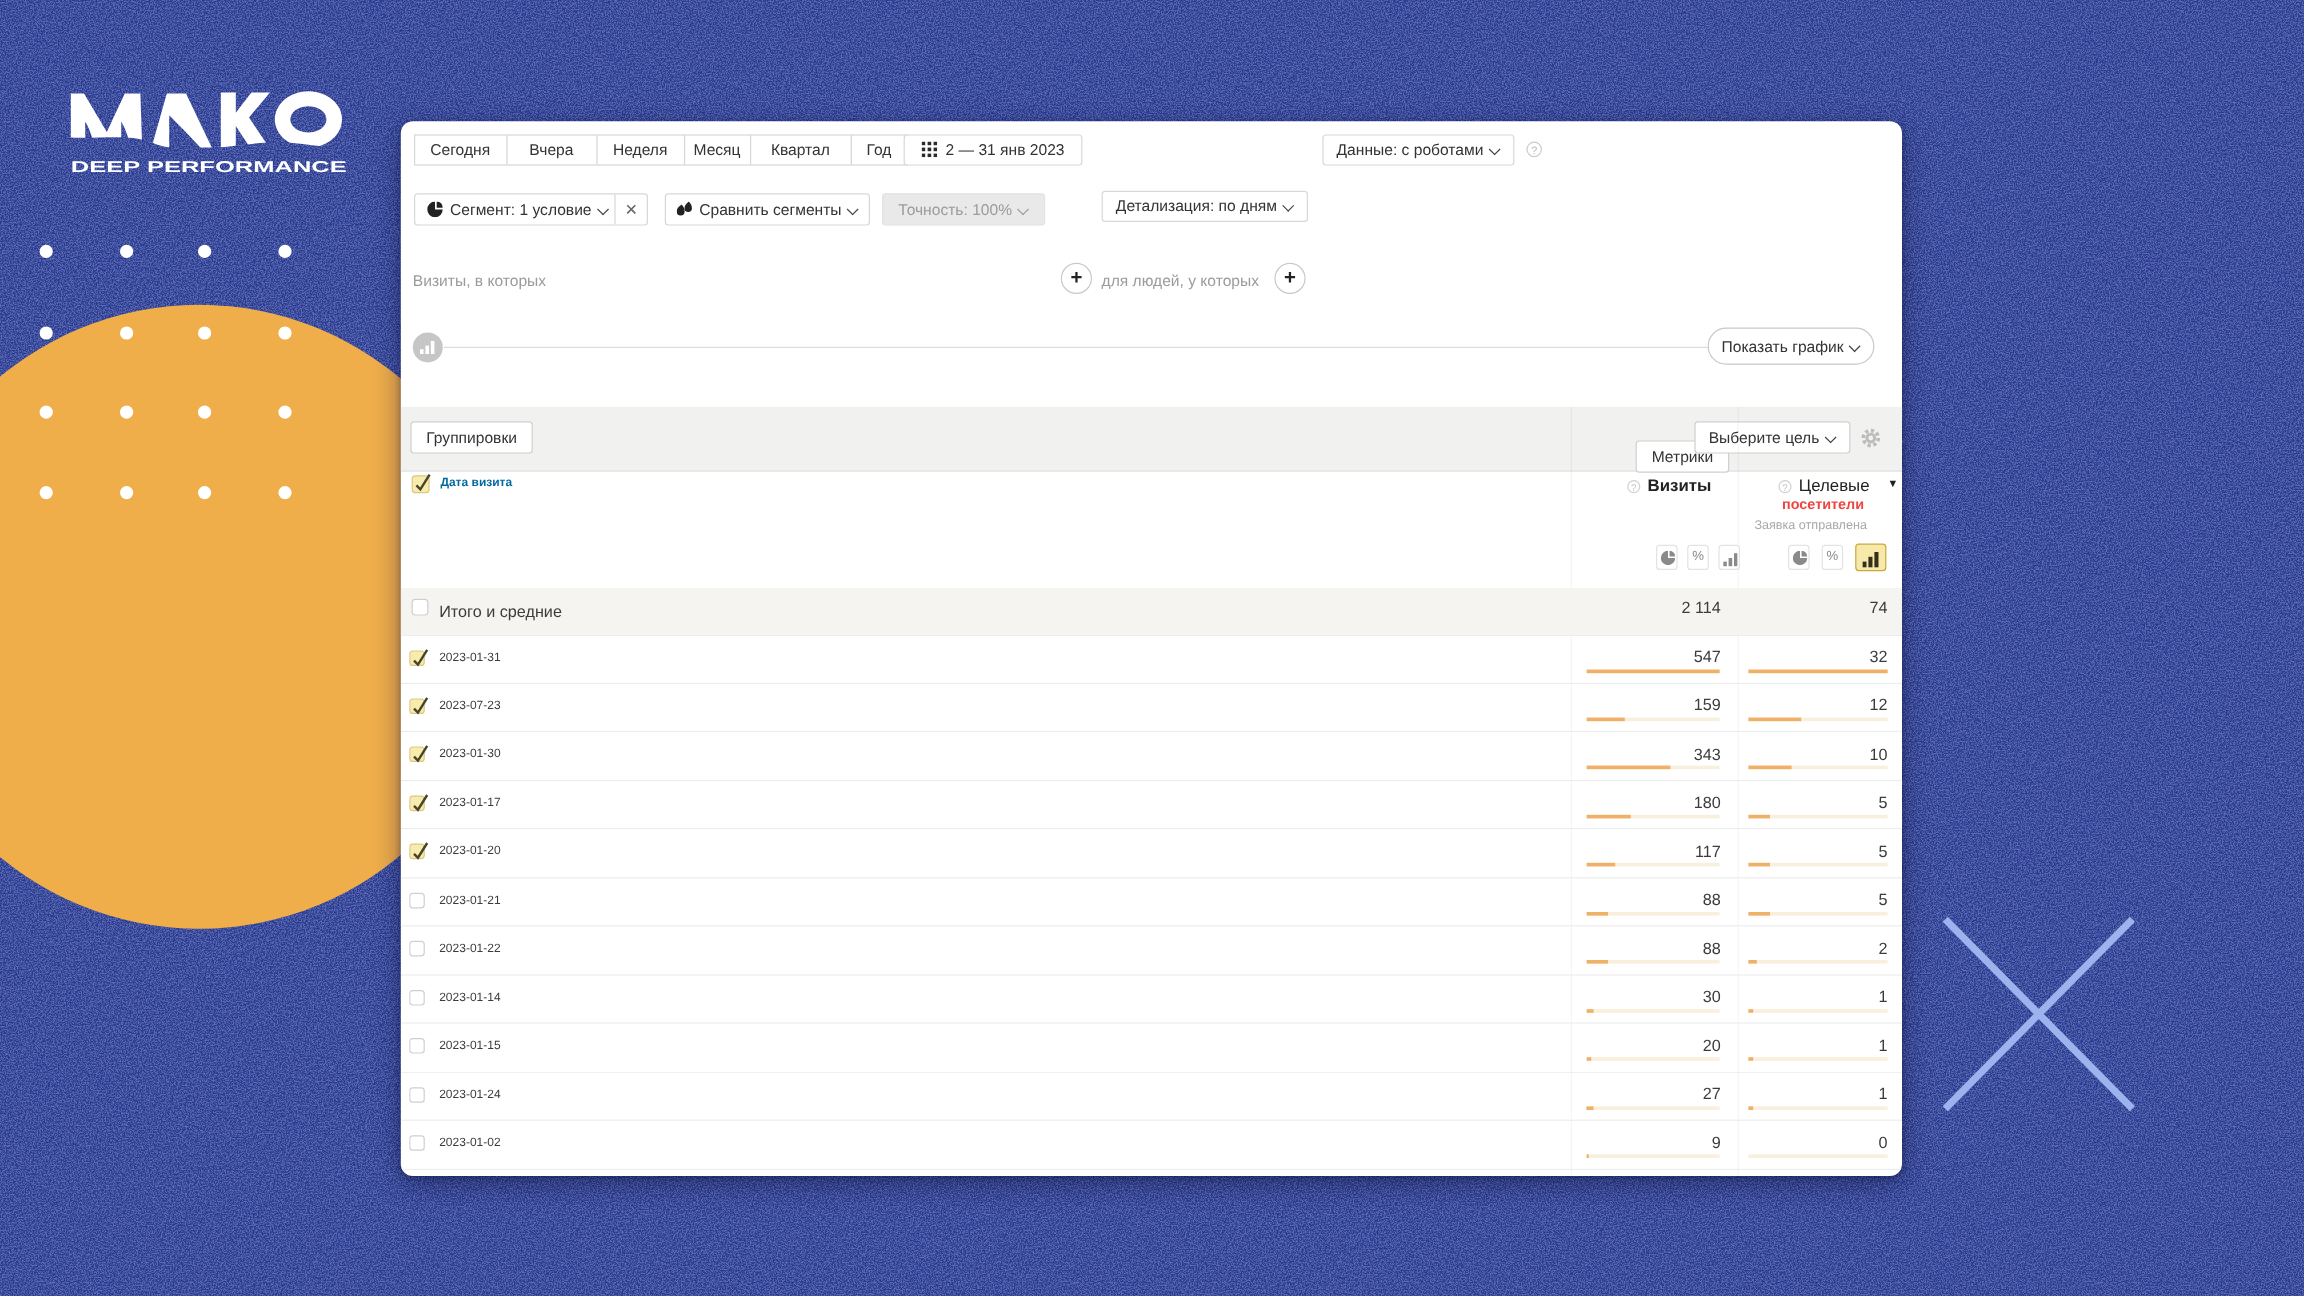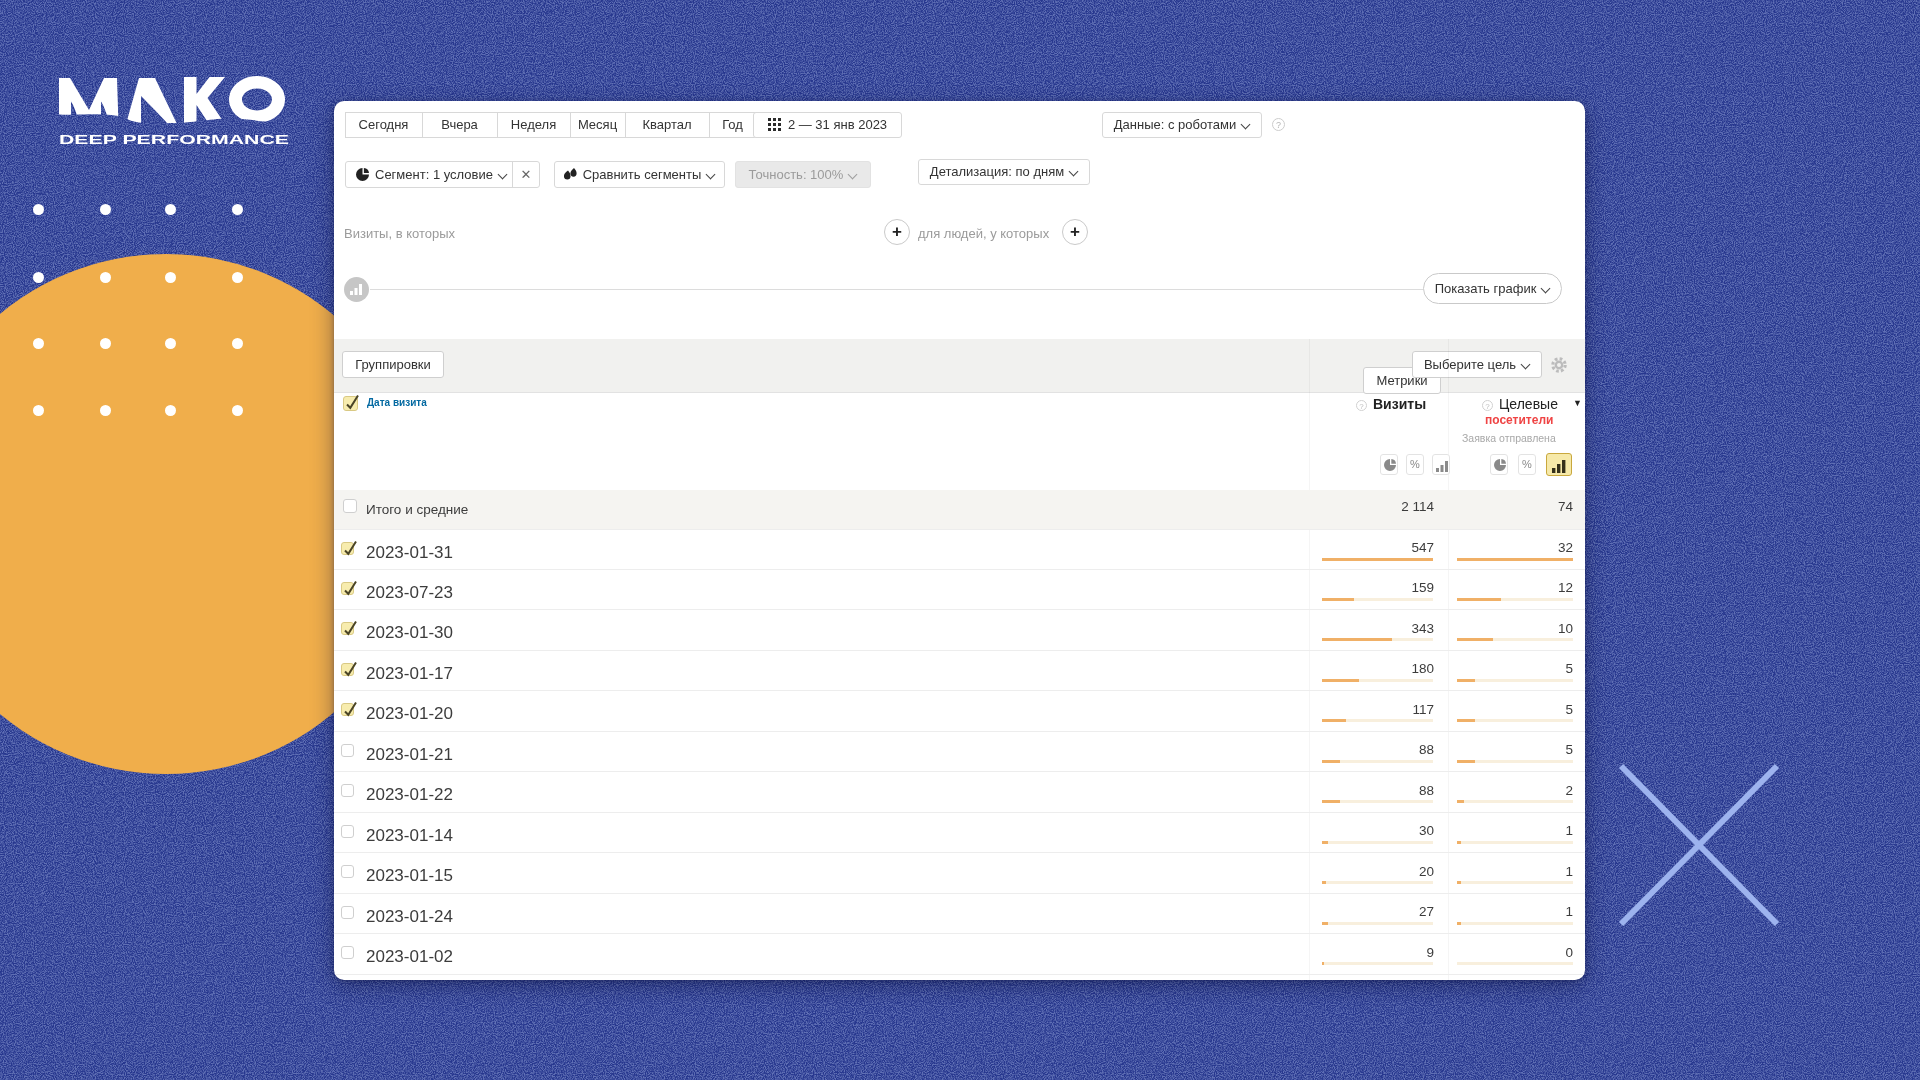--- a/index.html
+++ b/index.html
@@ -28,21 +28,21 @@
   .plusc{position:absolute;width:26px;height:26px;border:1px solid #c9c9c9;border-radius:50%;
        background:#fff;color:#222;font-size:17px;line-height:24px;text-align:center;font-weight:bold;}
   
   .cbx{position:absolute;width:14px;height:14px;border:1px solid #cfcfcf;border-radius:3px;background:#fff;}
   .cbx.on{background:#f7ecae;border-color:#d9c984;}
   .cbx.on svg{position:absolute;left:0px;top:-5px;overflow:visible;}
   .rowline{position:absolute;left:0;width:1251px;height:1px;background:#ededed;}
   .val{position:absolute;font-size:13.5px;color:#3c3c3c;text-align:right;}
   .track{position:absolute;height:3px;background:#f8efdd;}
   .fill{position:absolute;height:3px;background:#f0b067;}
-  .datet{position:absolute;font-size:17px;color:#3c3c3c;}
+  .datet{position:absolute;font-size:10px;color:#3c3c3c;}
   .ibox{position:absolute;width:18px;height:21px;border:1px solid #e3e3e3;border-radius:3px;background:#fff;}
 </style>
 </head>
 <body>
 
 <svg id="bgnoise" width="1920" height="1080">
   <defs>
     <filter id="nz" x="0" y="0" width="100%" height="100%" color-interpolation-filters="sRGB">
       <feTurbulence type="fractalNoise" baseFrequency="0.9" numOctaves="2" seed="5" stitchTiles="stitch"></feTurbulence>
       <feColorMatrix type="matrix" values="0 0 0 0 0.153  0 0 0 0 0.216  0 0 0 0 0.557  -3 0 0 0 2.08"></feColorMatrix>

